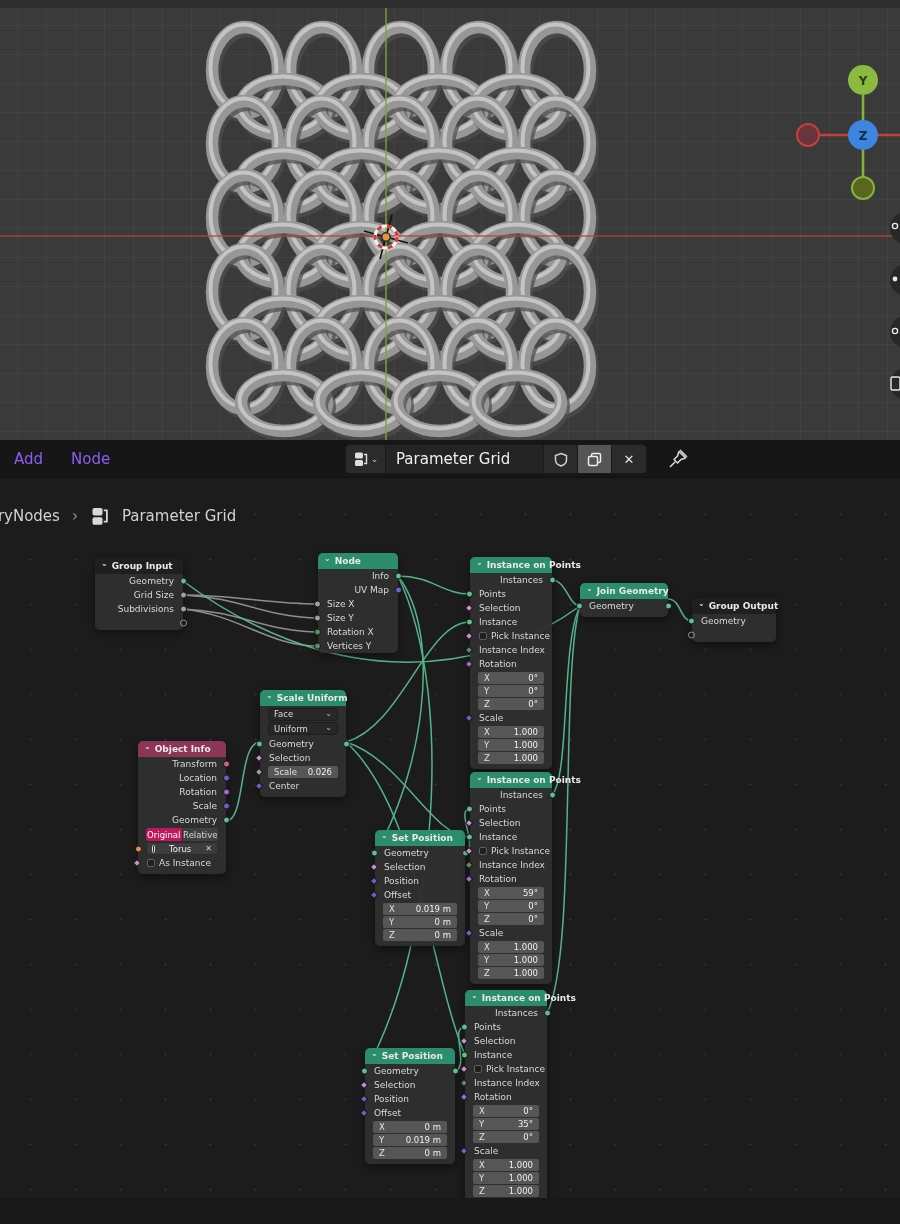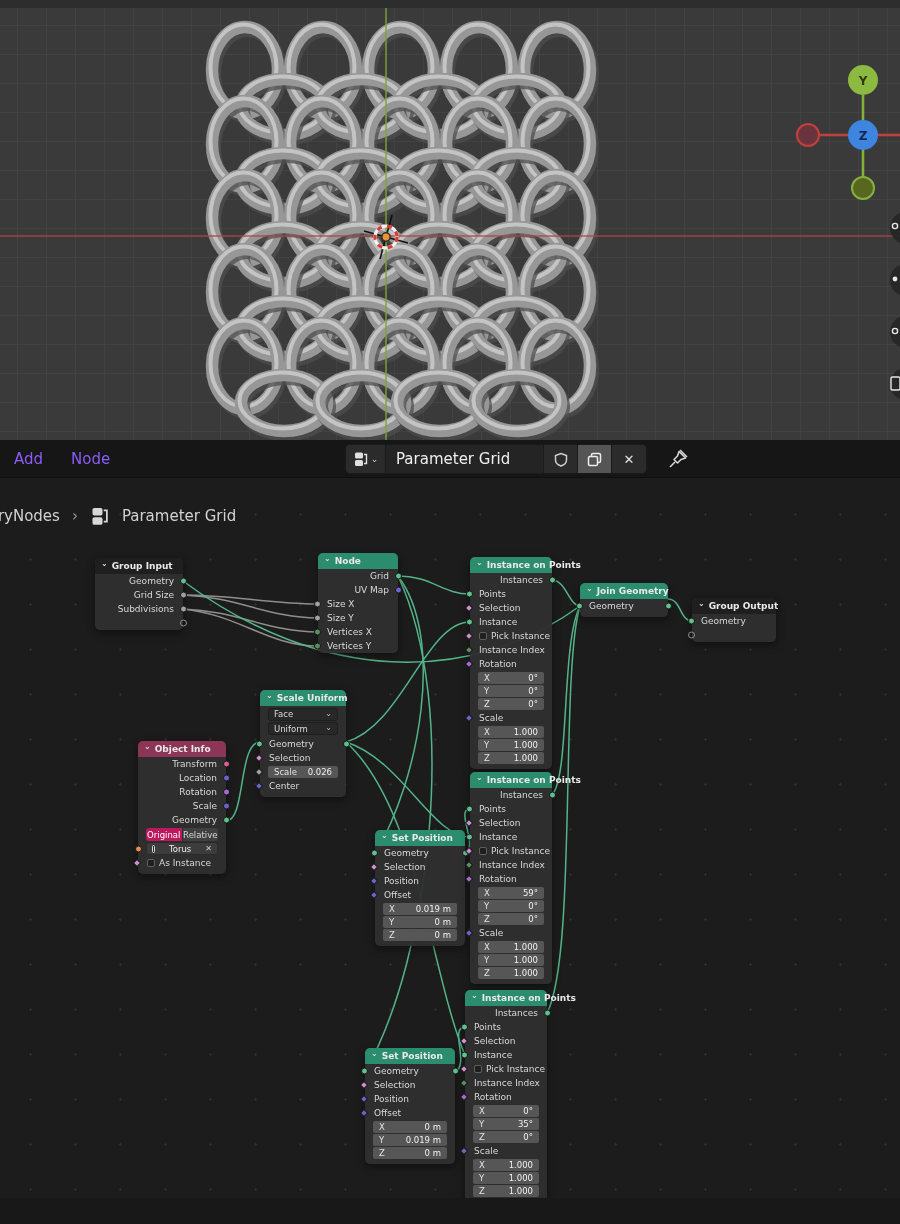--- a/index.html
+++ b/index.html
@@ -428,38 +428,38 @@
         <span class="sock r hollow"></span>
       </div>
   </div>
 
   <div class="node" style="left:318px;top:75px;width:80px">
     <div class="nh teal">
         <span class="chev">⌄</span>
         <span>Node</span>
       </div>
     <div class="row out">
-        <span>Grid</span>
+        <span>Info</span>
         <span class="sock r s-geo"></span>
       </div>
     <div class="row out">
         <span>UV Map</span>
         <span class="sock r s-uv"></span>
       </div>
     <div class="row">
         <span class="sock l s-gray"></span>
         <span>Size X</span>
       </div>
     <div class="row">
         <span class="sock l s-gray"></span>
         <span>Size Y</span>
       </div>
     <div class="row">
         <span class="sock l s-int"></span>
-        <span>Vertices X</span>
+        <span>Rotation X</span>
       </div>
     <div class="row">
         <span class="sock l s-int"></span>
         <span>Vertices Y</span>
       </div>
   </div>
 
   <div class="node" style="left:470px;top:79px;width:82px">
     <div class="nh teal">
         <span class="chev">⌄</span>

